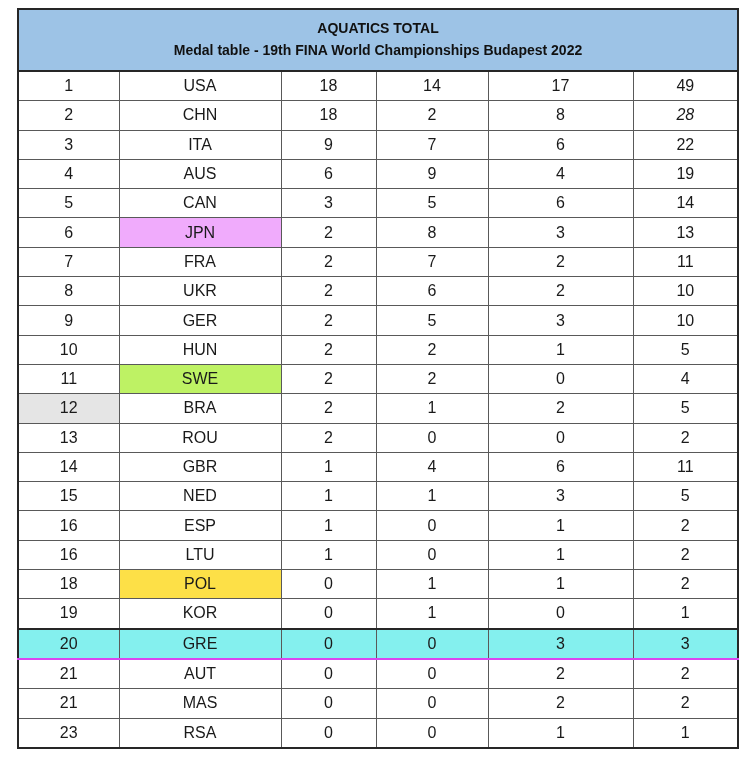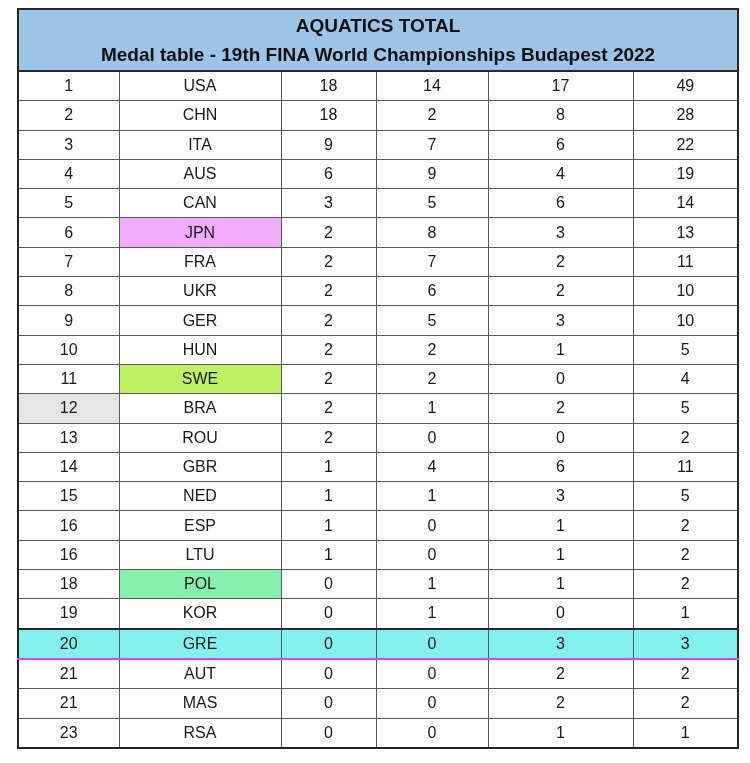--- a/index.html
+++ b/index.html
@@ -29,21 +29,21 @@
     vertical-align: middle;
     padding: 0;
     height: 28.3px;
     overflow: hidden;
     white-space: nowrap;
   }
   tr.title-row td {
     height: 60px;
     border-bottom: 2px solid #262626;
     font-weight: bold;
-    font-size: 19px;
+    font-size: 14px;
     line-height: 1.55;
     color: #111111;
   }
   tr.header-row th {
     height: 30px;
     font-weight: normal;
     font-size: 17px;
     border-bottom: 1.5px solid #333333;
   }
   tr.header-row th.align-left {
@@ -90,21 +90,21 @@
           <td style="background: rgb(255, 255, 255);">14</td>
           <td style="background: rgb(255, 255, 255);">17</td>
           <td style="background: rgb(255, 255, 255);">49</td>
         </tr>
         <tr>
           <td style="background: rgb(255, 255, 255);">2</td>
           <td style="background: rgb(255, 255, 255);">CHN</td>
           <td style="background: rgb(255, 255, 255);">18</td>
           <td style="background: rgb(255, 255, 255);">2</td>
           <td style="background: rgb(255, 255, 255);">8</td>
-          <td style="background: rgb(255, 255, 255);">28</td>
+          <td style="background: rgb(255, 255, 255); font-style: italic;">28</td>
         </tr>
         <tr>
           <td style="background: rgb(255, 255, 255);">3</td>
           <td style="background: rgb(255, 255, 255);">ITA</td>
           <td style="background: rgb(255, 255, 255);">9</td>
           <td style="background: rgb(255, 255, 255);">7</td>
           <td style="background: rgb(255, 255, 255);">6</td>
           <td style="background: rgb(255, 255, 255);">22</td>
         </tr>
         <tr>
@@ -214,21 +214,21 @@
         <tr>
           <td style="background: rgb(255, 255, 255);">16</td>
           <td style="background: rgb(255, 255, 255);">LTU</td>
           <td style="background: rgb(255, 255, 255);">1</td>
           <td style="background: rgb(255, 255, 255);">0</td>
           <td style="background: rgb(255, 255, 255);">1</td>
           <td style="background: rgb(255, 255, 255);">2</td>
         </tr>
         <tr>
           <td style="background: rgb(255, 255, 255);">18</td>
-          <td style="background: #86efac;">POL</td>
+          <td style="background: #fde047;">POL</td>
           <td style="background: rgb(255, 255, 255);">0</td>
           <td style="background: rgb(255, 255, 255);">1</td>
           <td style="background: rgb(255, 255, 255);">1</td>
           <td style="background: rgb(255, 255, 255);">2</td>
         </tr>
         <tr>
           <td style="background: rgb(255, 255, 255);">19</td>
           <td style="background: rgb(255, 255, 255);">KOR</td>
           <td style="background: rgb(255, 255, 255);">0</td>
           <td style="background: rgb(255, 255, 255);">1</td>

